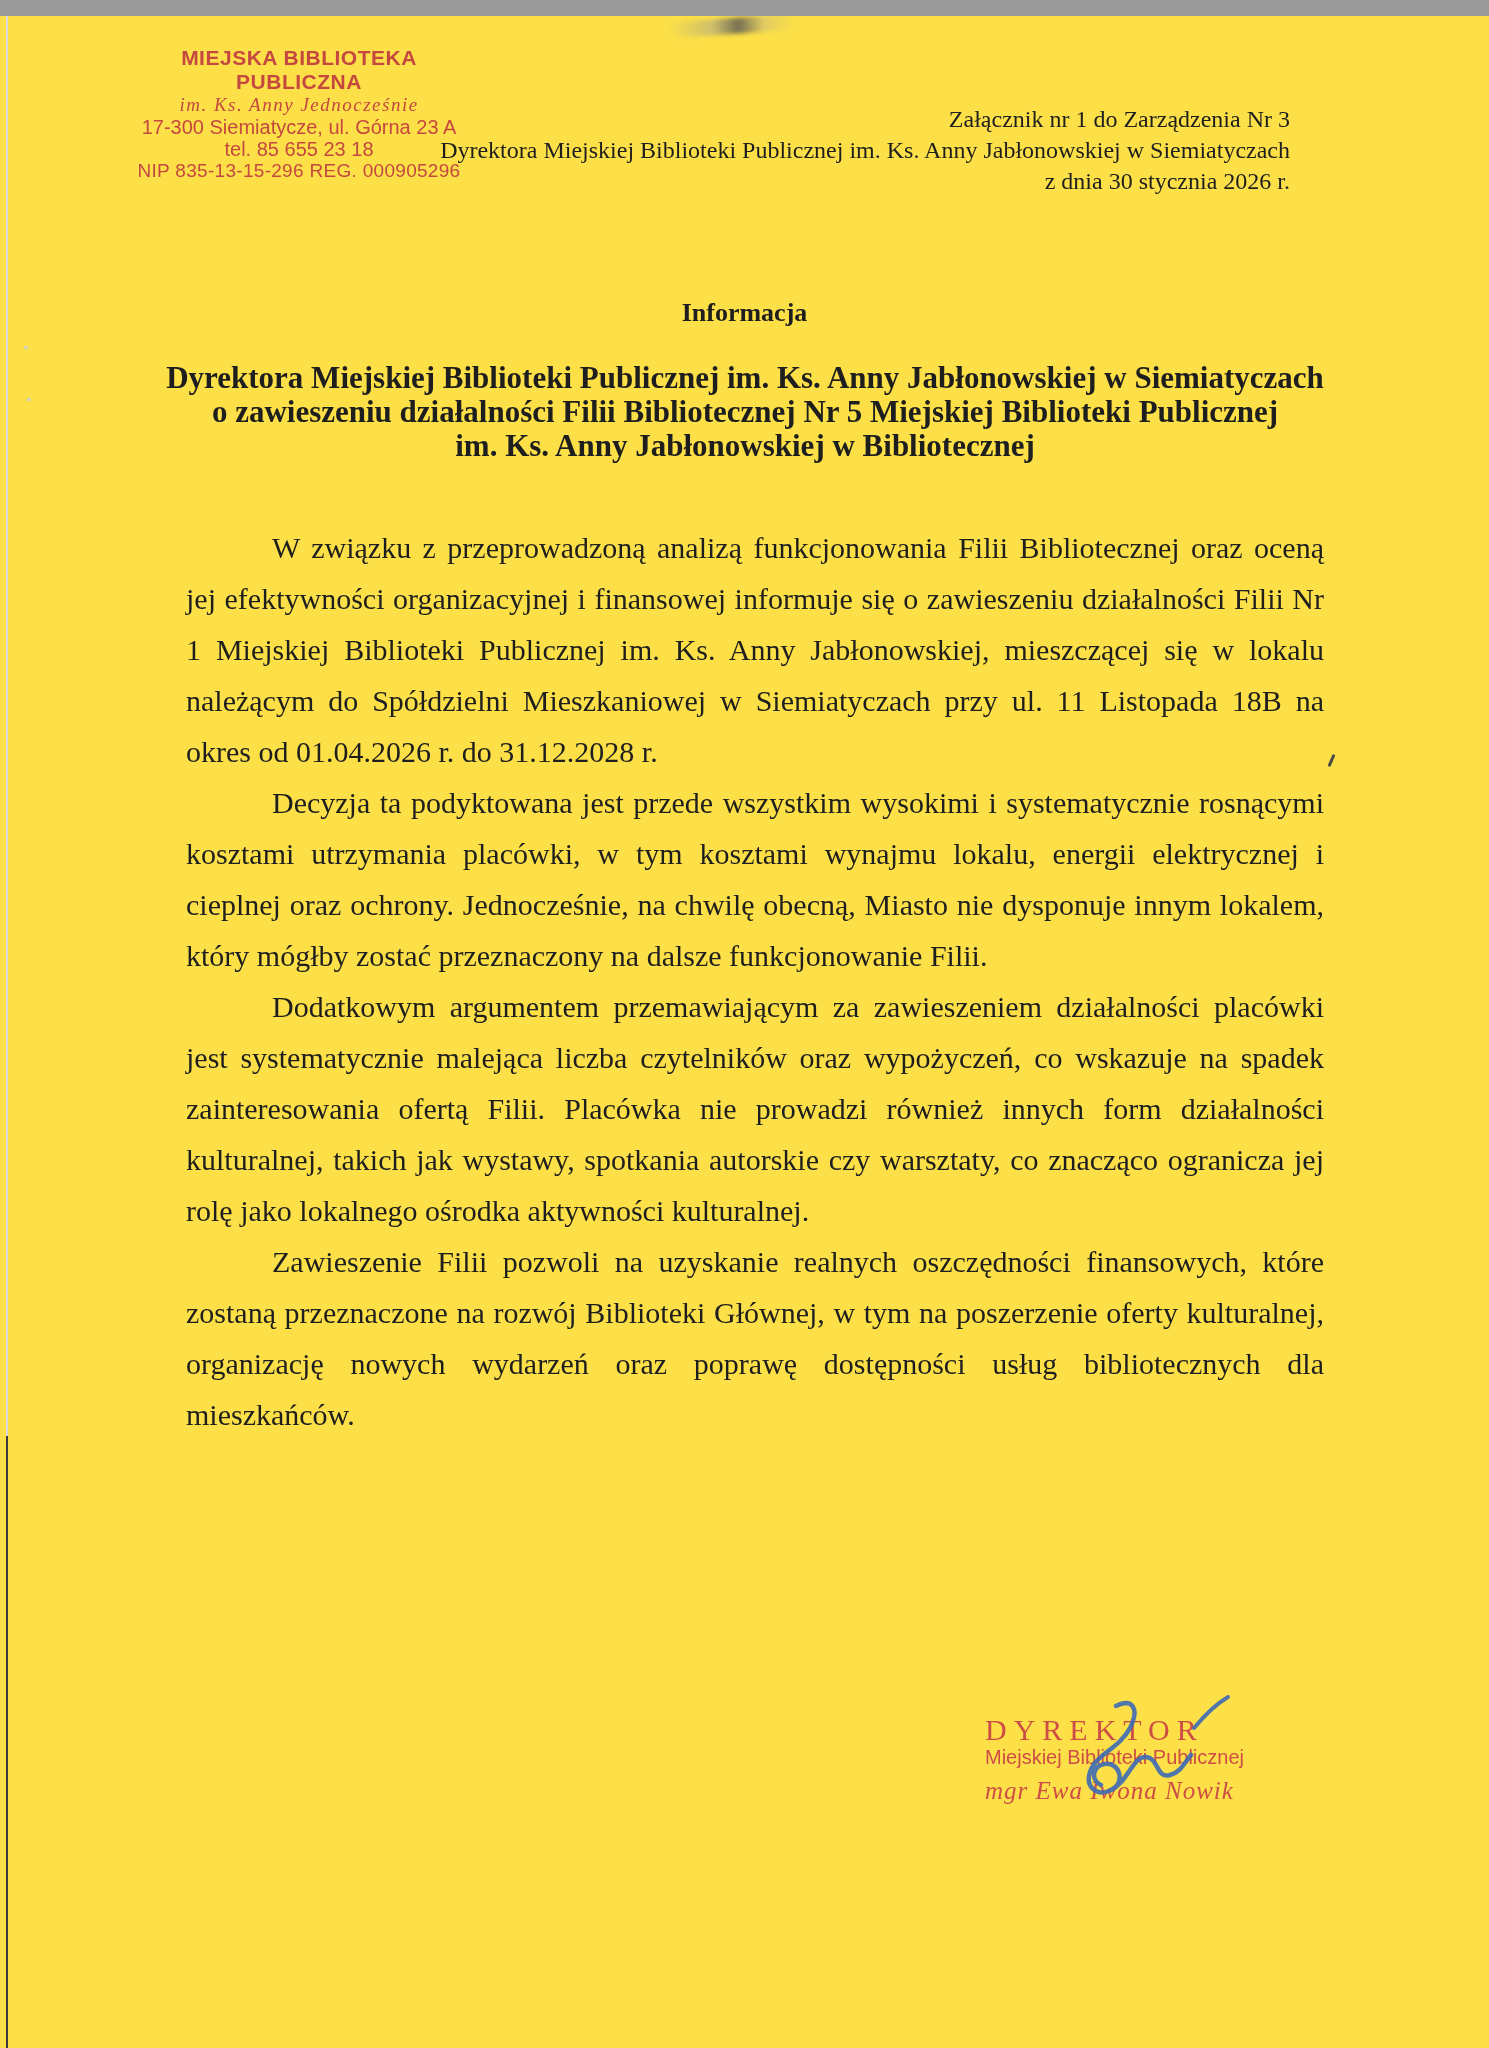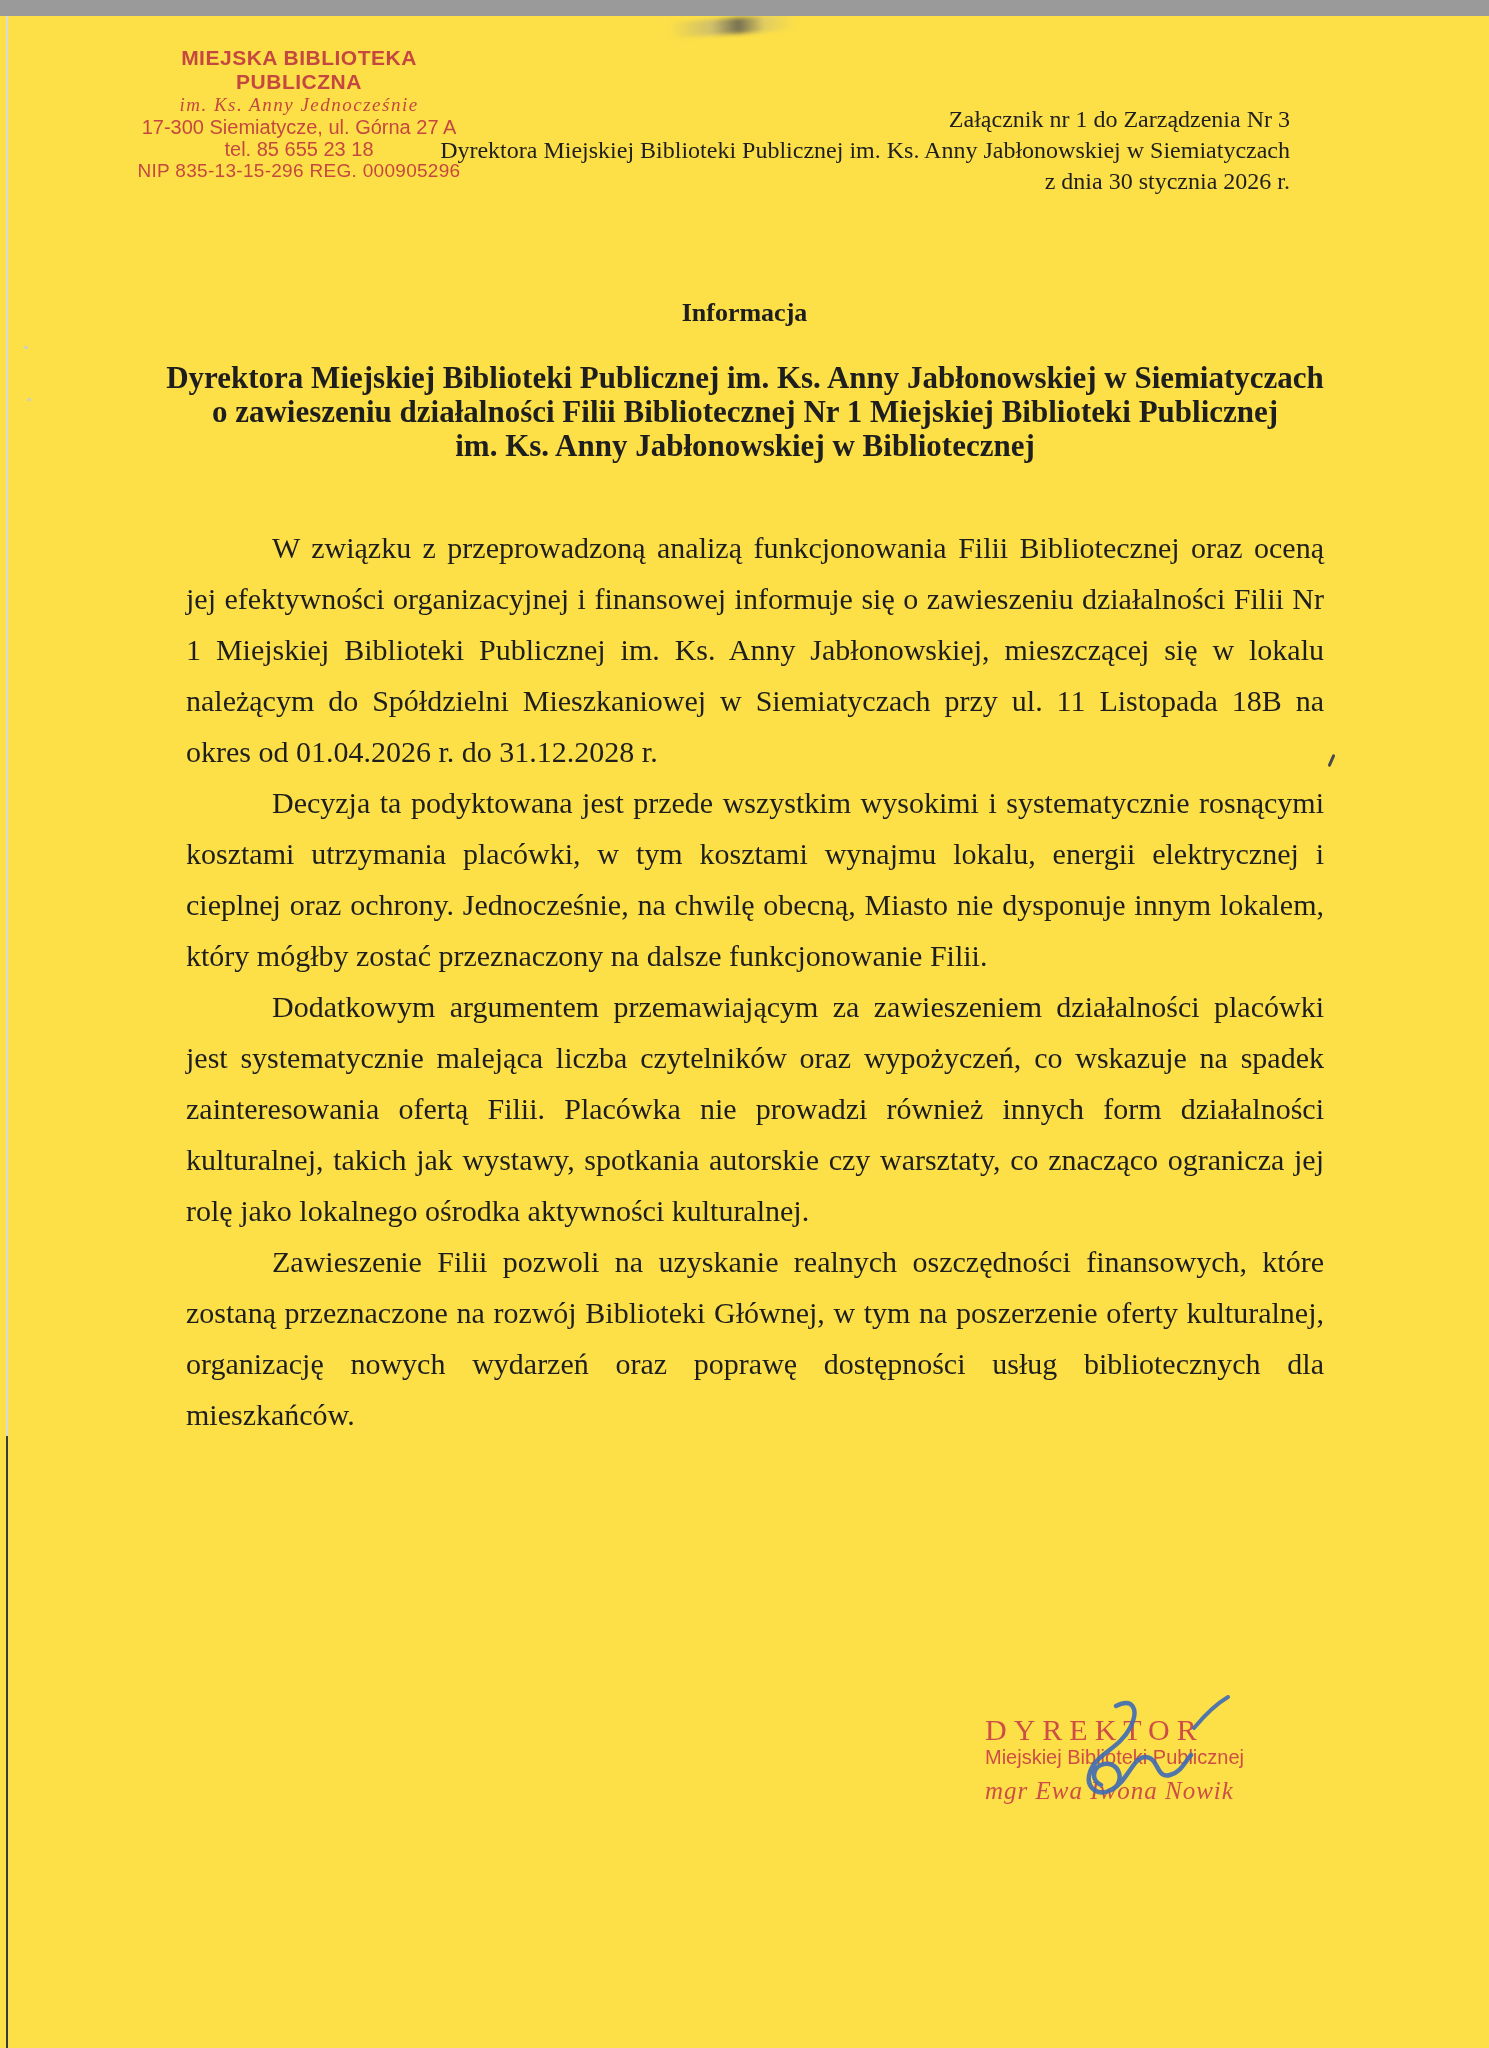--- a/index.html
+++ b/index.html
@@ -60,36 +60,36 @@
   <div class="edge-dark"></div>
   <div class="smudge"></div>
   <div class="tick"></div>
   <div class="speck s1"></div>
   <div class="speck s2"></div>
   <div class="speck s3"></div>
 
   <div class="stamp-top">
     <div class="st1">MIEJSKA BIBLIOTEKA PUBLICZNA</div>
     <div class="st2">im. Ks. Anny Jednocześnie</div>
-    <div class="st3">17-300 Siemiatycze, ul. Górna 27 A</div>
+    <div class="st3">17-300 Siemiatycze, ul. Górna 23 A</div>
     <div class="st4">tel. 85 655 23 18</div>
     <div class="st5">NIP 835-13-15-296  REG. 000905296</div>
   </div>
 
   <div class="hdr">
     <div>Załącznik nr 1 do Zarządzenia Nr 3</div>
     <div>Dyrektora Miejskiej Biblioteki Publicznej im. Ks. Anny Jabłonowskiej w Siemiatyczach</div>
     <div>z dnia 30 stycznia 2026 r.</div>
   </div>
 
   <div class="title">Informacja</div>
 
   <div class="subject">
     <div>Dyrektora Miejskiej Biblioteki Publicznej im. Ks. Anny Jabłonowskiej w Siemiatyczach</div>
-    <div>o zawieszeniu działalności Filii Bibliotecznej Nr 1 Miejskiej Biblioteki Publicznej</div>
+    <div>o zawieszeniu działalności Filii Bibliotecznej Nr 5 Miejskiej Biblioteki Publicznej</div>
     <div>im. Ks. Anny Jabłonowskiej w Bibliotecznej</div>
   </div>
 
   <div class="bodytext">
     <p>W związku z przeprowadzoną analizą funkcjonowania Filii Bibliotecznej oraz oceną jej efektywności organizacyjnej i finansowej informuje się o zawieszeniu działalności Filii Nr 1 Miejskiej Biblioteki Publicznej im. Ks. Anny Jabłonowskiej, mieszczącej się w lokalu należącym do Spółdzielni Mieszkaniowej w Siemiatyczach przy ul. 11 Listopada 18B na okres od 01.04.2026 r. do 31.12.2028 r.</p>
     <p>Decyzja ta podyktowana jest przede wszystkim wysokimi i systematycznie rosnącymi kosztami utrzymania placówki, w tym kosztami wynajmu lokalu, energii elektrycznej i cieplnej oraz ochrony. Jednocześnie, na chwilę obecną, Miasto nie dysponuje innym lokalem, który mógłby zostać przeznaczony na dalsze funkcjonowanie Filii.</p>
     <p>Dodatkowym argumentem przemawiającym za zawieszeniem działalności placówki jest systematycznie malejąca liczba czytelników oraz wypożyczeń, co wskazuje na spadek zainteresowania ofertą Filii. Placówka nie prowadzi również innych form działalności kulturalnej, takich jak wystawy, spotkania autorskie czy warsztaty, co znacząco ogranicza jej rolę jako lokalnego ośrodka aktywności kulturalnej.</p>
     <p>Zawieszenie Filii pozwoli na uzyskanie realnych oszczędności finansowych, które zostaną przeznaczone na rozwój Biblioteki Głównej, w tym na poszerzenie oferty kulturalnej, organizację nowych wydarzeń oraz poprawę dostępności usług bibliotecznych dla mieszkańców.</p>
   </div>
 

